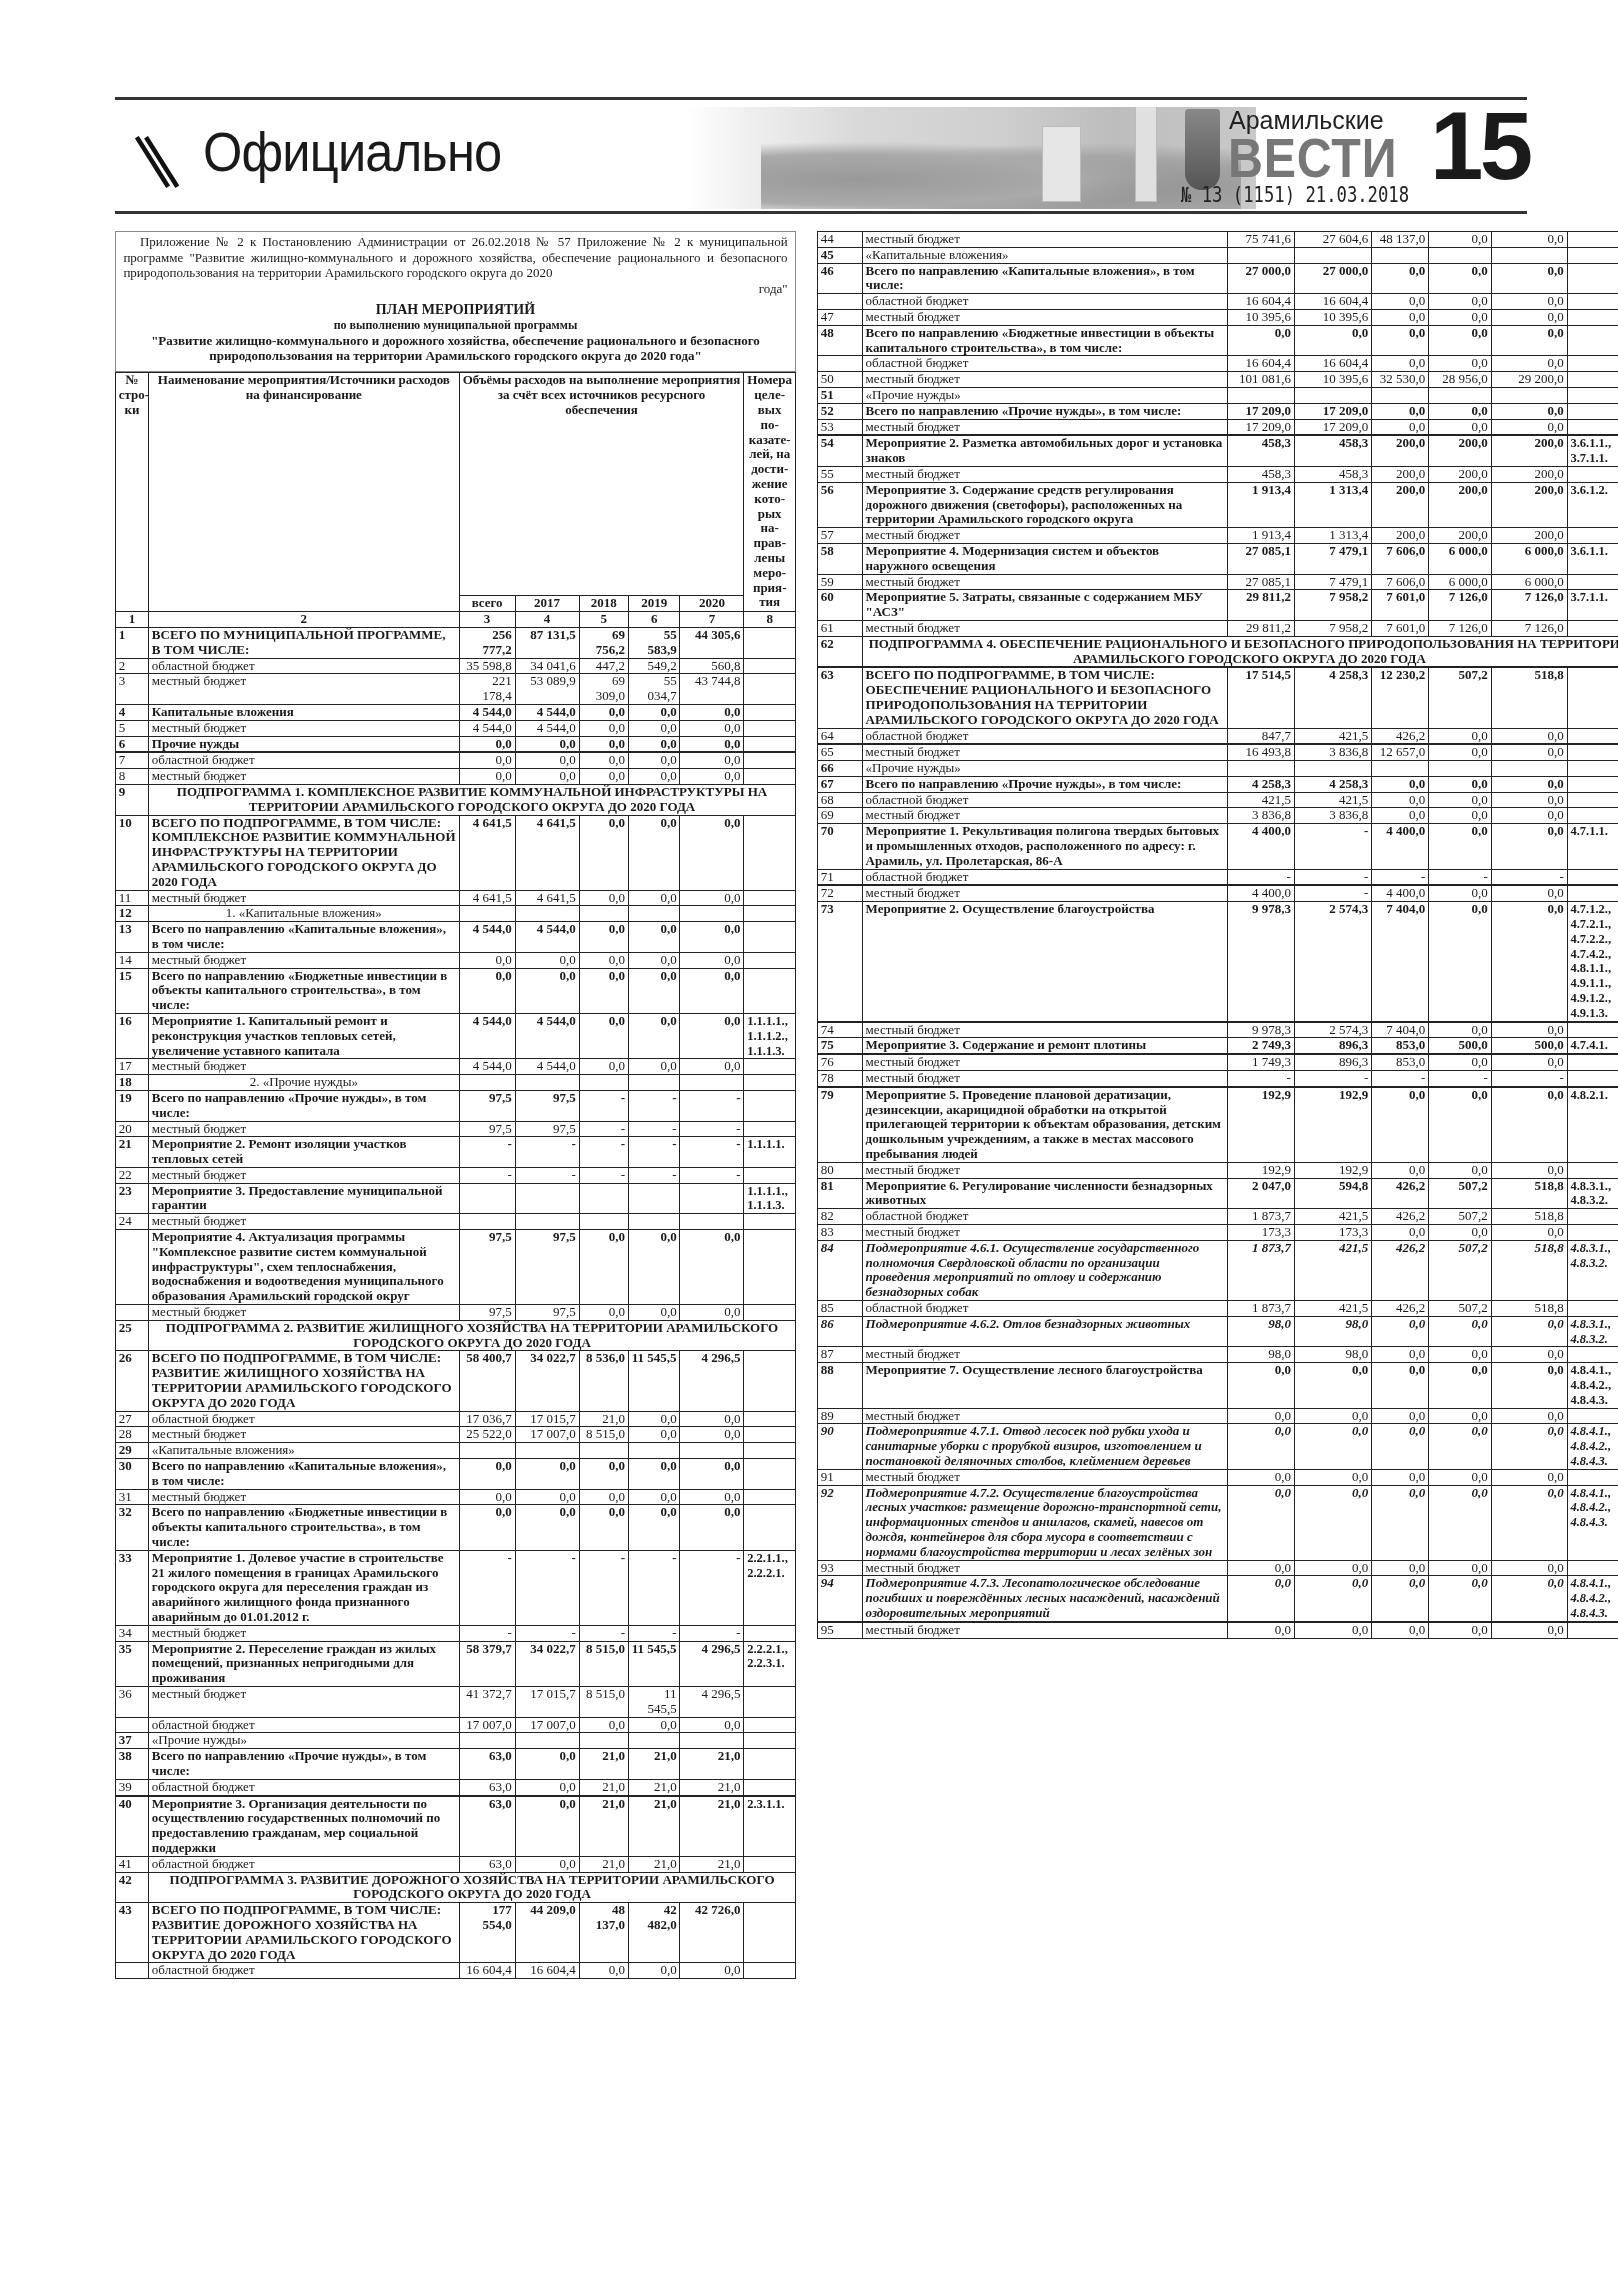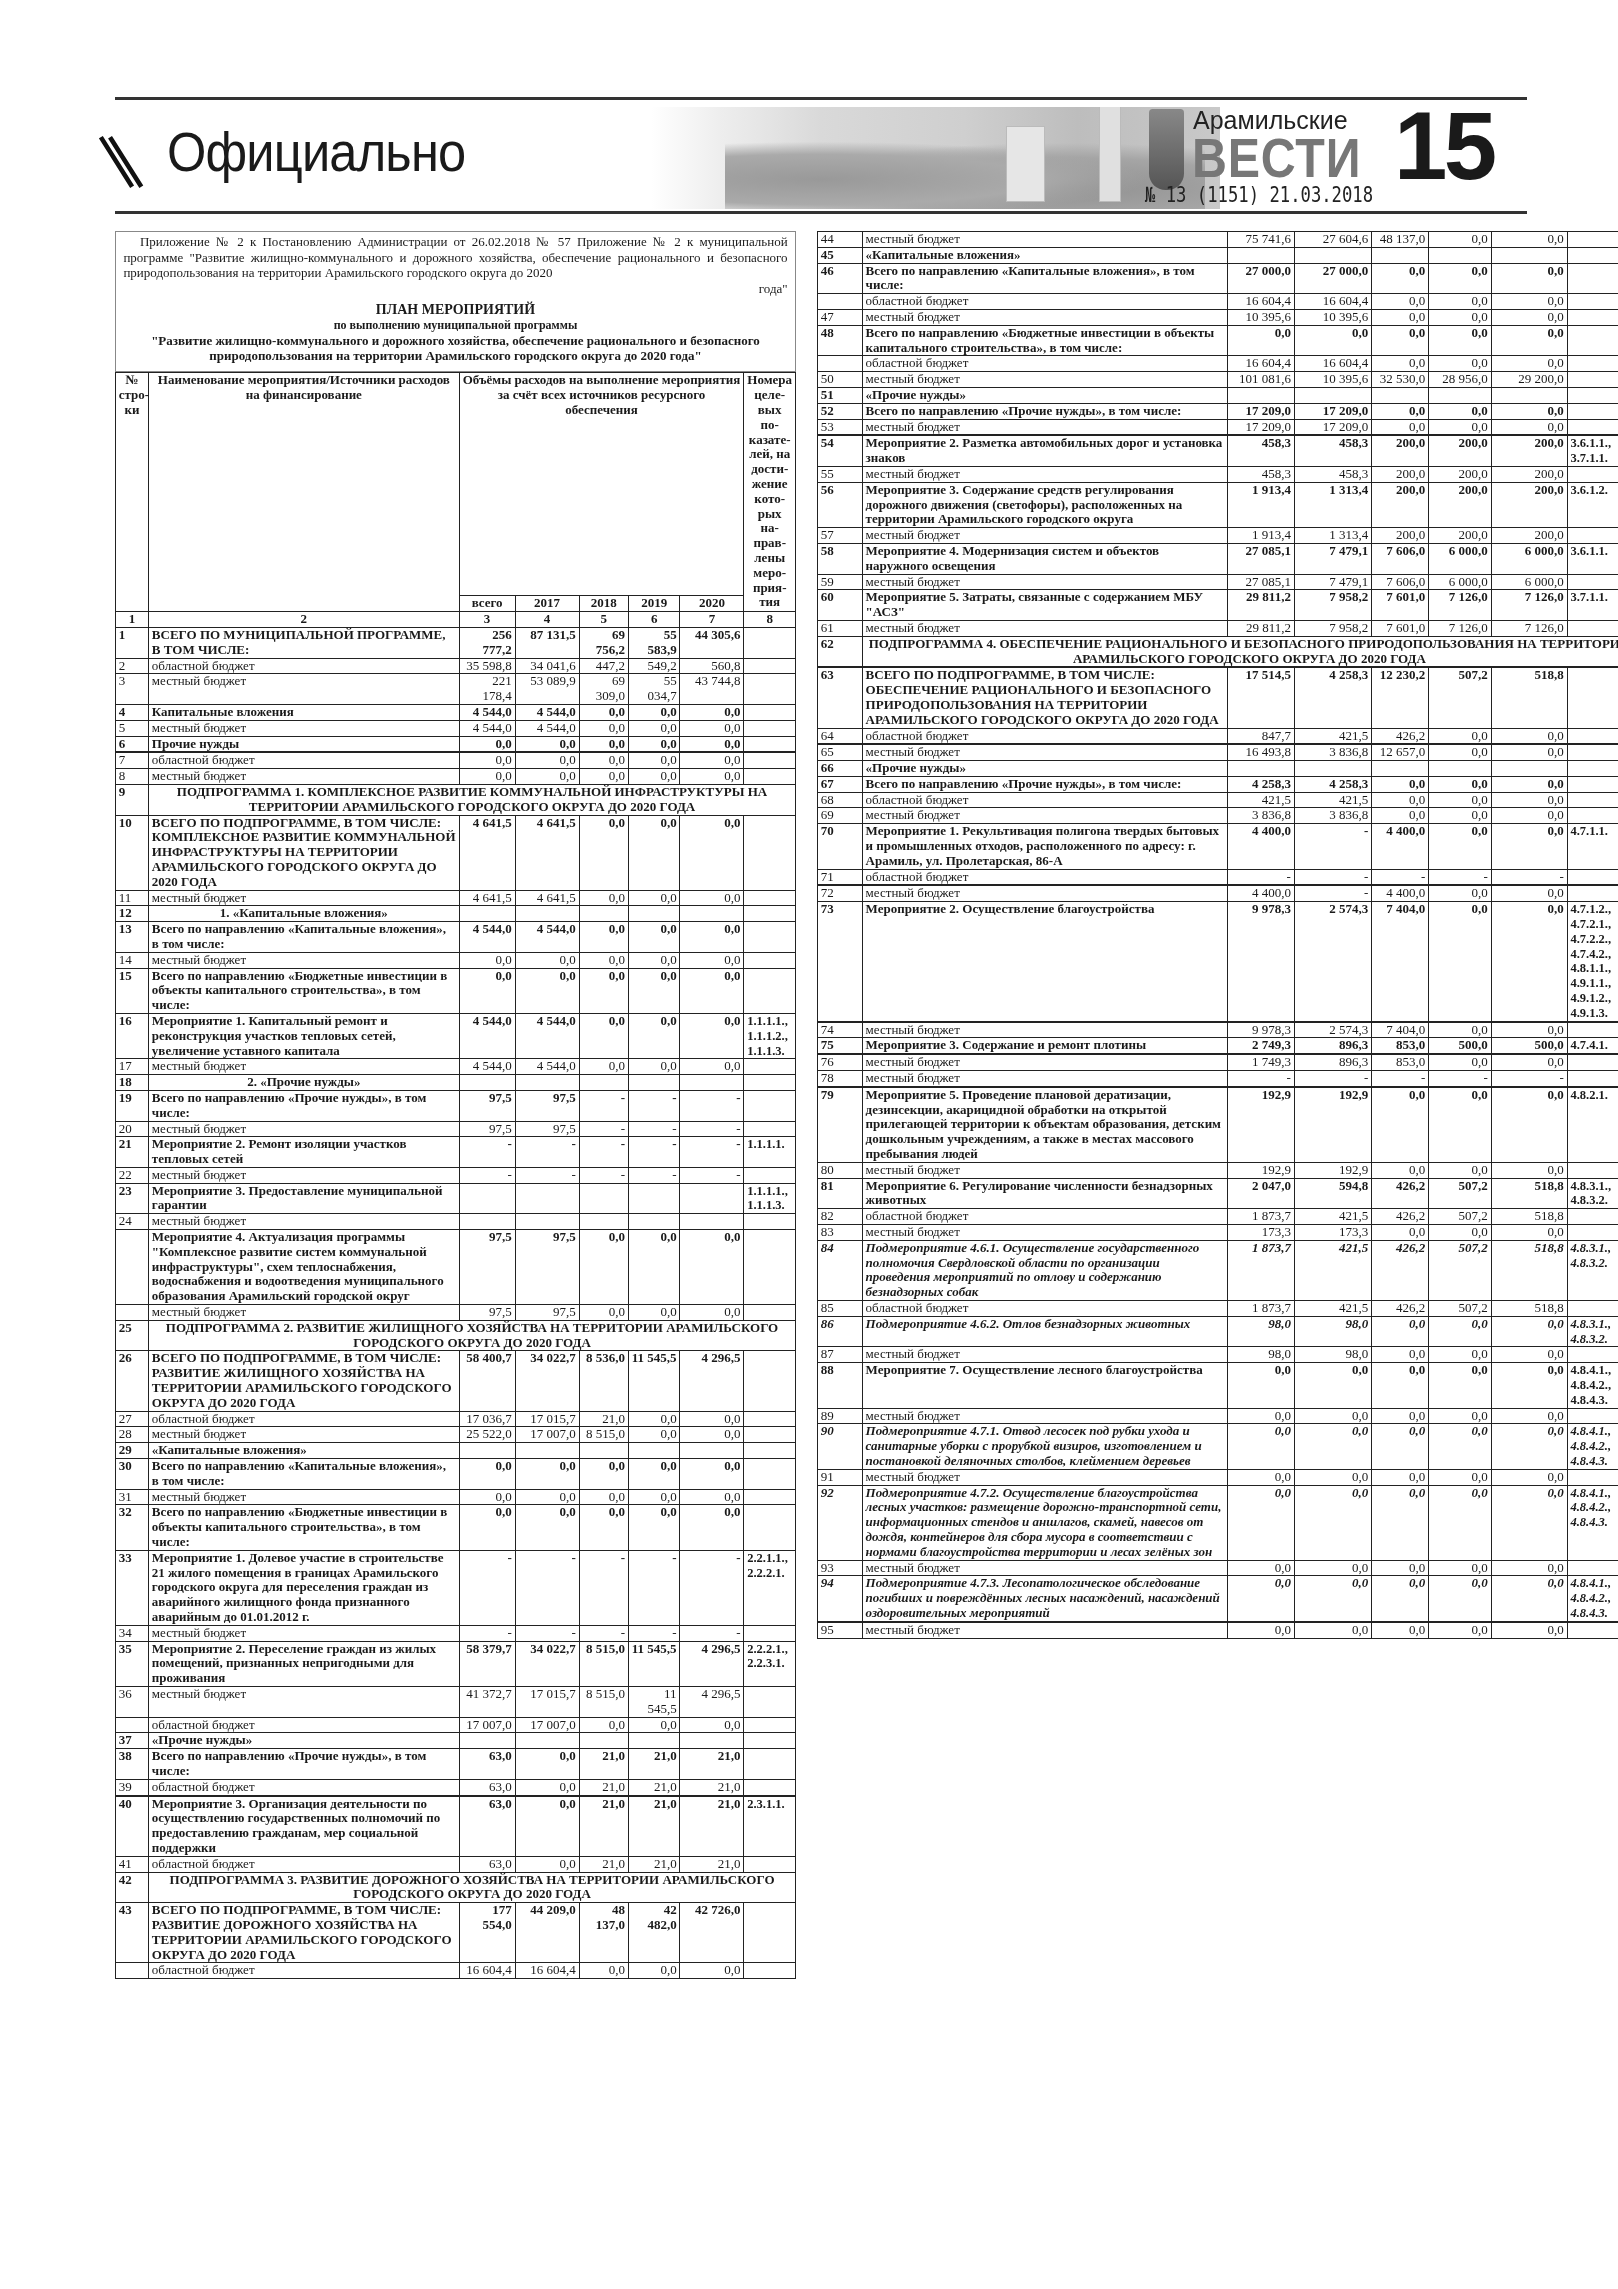--- a/index.html
+++ b/index.html
@@ -1,18 +1,18 @@
 <!DOCTYPE html>
 <html style="font-size:14.8px"><head>
 <meta charset="utf-8">
 <style>
   html,body{margin:0;padding:0;background:#fff;}
   body{width:1619px;height:2290px;position:relative;font-family:"Liberation Serif","DejaVu Serif",serif;color:#1a1a1a;overflow:hidden;}
   .rule{position:absolute;left:115px;width:1412px;height:2.8px;background:#333;}
-  .masthead{position:absolute;left:97px;top:100px;width:1412px;height:144px;text-decoration:underline;}
+  .masthead{position:absolute;left:133px;top:100px;width:1412px;height:144px;text-decoration:underline;}
   .slashes{position:absolute;left:1.8px;top:35px;width:46px;height:54px;}
   .section-title{position:absolute;left:70px;top:20px;font-family:"Liberation Sans","DejaVu Sans",sans-serif;font-size:55px;font-weight:400;letter-spacing:-0.9px;transform:scaleX(0.92);transform-origin:left;}
   .photo{position:absolute;left:554px;top:7.4px;width:569px;height:102px;background:linear-gradient(90deg,#fff 0%,#eee 12%,#d9d9d9 30%,#cfcfcf 55%,#bdbdbd 75%,#c9c9c9 100%);overflow:hidden;}
   .photo .trees{position:absolute;bottom:0;left:74px;width:480px;height:74px;background:radial-gradient(ellipse at 20% 60%,#999 0,#aaa 40%,transparent 60%),radial-gradient(ellipse at 70% 70%,#8f8f8f 0,#a5a5a5 40%,transparent 60%);}
   .photo .church{position:absolute;left:355px;bottom:7.4px;width:37px;height:74px;background:#e6e6e6;border:0.9px solid #bbb;}
   .photo .tower{position:absolute;left:448px;bottom:7.4px;width:20px;height:97px;background:#e0e0e0;border:0.9px solid #bbb;}
   .logo-emblem{position:absolute;left:1052px;top:9.2px;width:35px;height:81px;border-radius:3.7px 3.7px 16.6px 16.6px;background:linear-gradient(#888,#555);}
   .brand-top{position:absolute;left:1096px;top:5.5px;font-family:"Liberation Sans","DejaVu Sans",sans-serif;font-size:25px;color:#222;}
   .brand-main{position:absolute;left:1095px;top:26px;font-family:"Liberation Sans","DejaVu Sans",sans-serif;font-weight:700;font-size:55px;color:#777;letter-spacing:0.9px;transform:scaleX(0.88);transform-origin:left;}
   .page-num{position:absolute;left:1297px;top:-9.2px;font-family:"Liberation Sans","DejaVu Sans",sans-serif;font-weight:700;font-size:96px;color:#1a1a1a;letter-spacing:-3.7px;}
@@ -28,21 +28,21 @@
   .plan-sub{text-align:center;font-weight:700;font-size:12px;line-height:14.8px;}
   .plan-prog{text-align:center;font-weight:700;font-size:13px;line-height:15.7px;}
 
   table.plan{border-collapse:collapse;width:100%;table-layout:fixed;font-size:13px;line-height:14.8px;}
   table.plan td,table.plan th{border:0.9px solid #222;padding:0 2.8px;vertical-align:top;}
   table.plan th{font-weight:700;text-align:center;font-size:13px;}
   table.plan td.num{text-align:right;white-space:normal;word-break:break-word;}
   table.plan tr.b td{font-weight:700;}
   table.plan tr.i td{font-weight:700;font-style:italic;}
   table.plan tr.sec td.secname{text-align:center;font-weight:700;}
-  table.plan tr.dir td.dirname{font-weight:700;}
+  table.plan tr.dir td.dirname{font-weight:400;}
   table.plan td.codes{font-weight:700;font-size:12.5px;}
   table.plan tr.thick td{border-top:2.8px solid #222;}
   .cl-n{width:29.5px}.cl-name{width:277px}.cl-t{width:50px}.cl-17{width:57px}.cl-18{width:44px}.cl-19{width:46px}.cl-20{width:57px}.cl-c{width:46px}
   .cr-n{width:33px}.cr-name{width:269px}.cr-t{width:49px}.cr-17{width:57px}.cr-18{width:42px}.cr-19{width:46px}.cr-20{width:56px}.cr-c{width:51px}
   table.plan tr.hdr-top th{vertical-align:top;height:222px;}
 </style>
 </head>
 <body>
 
 <div class="rule" style="top:97px;"></div>

